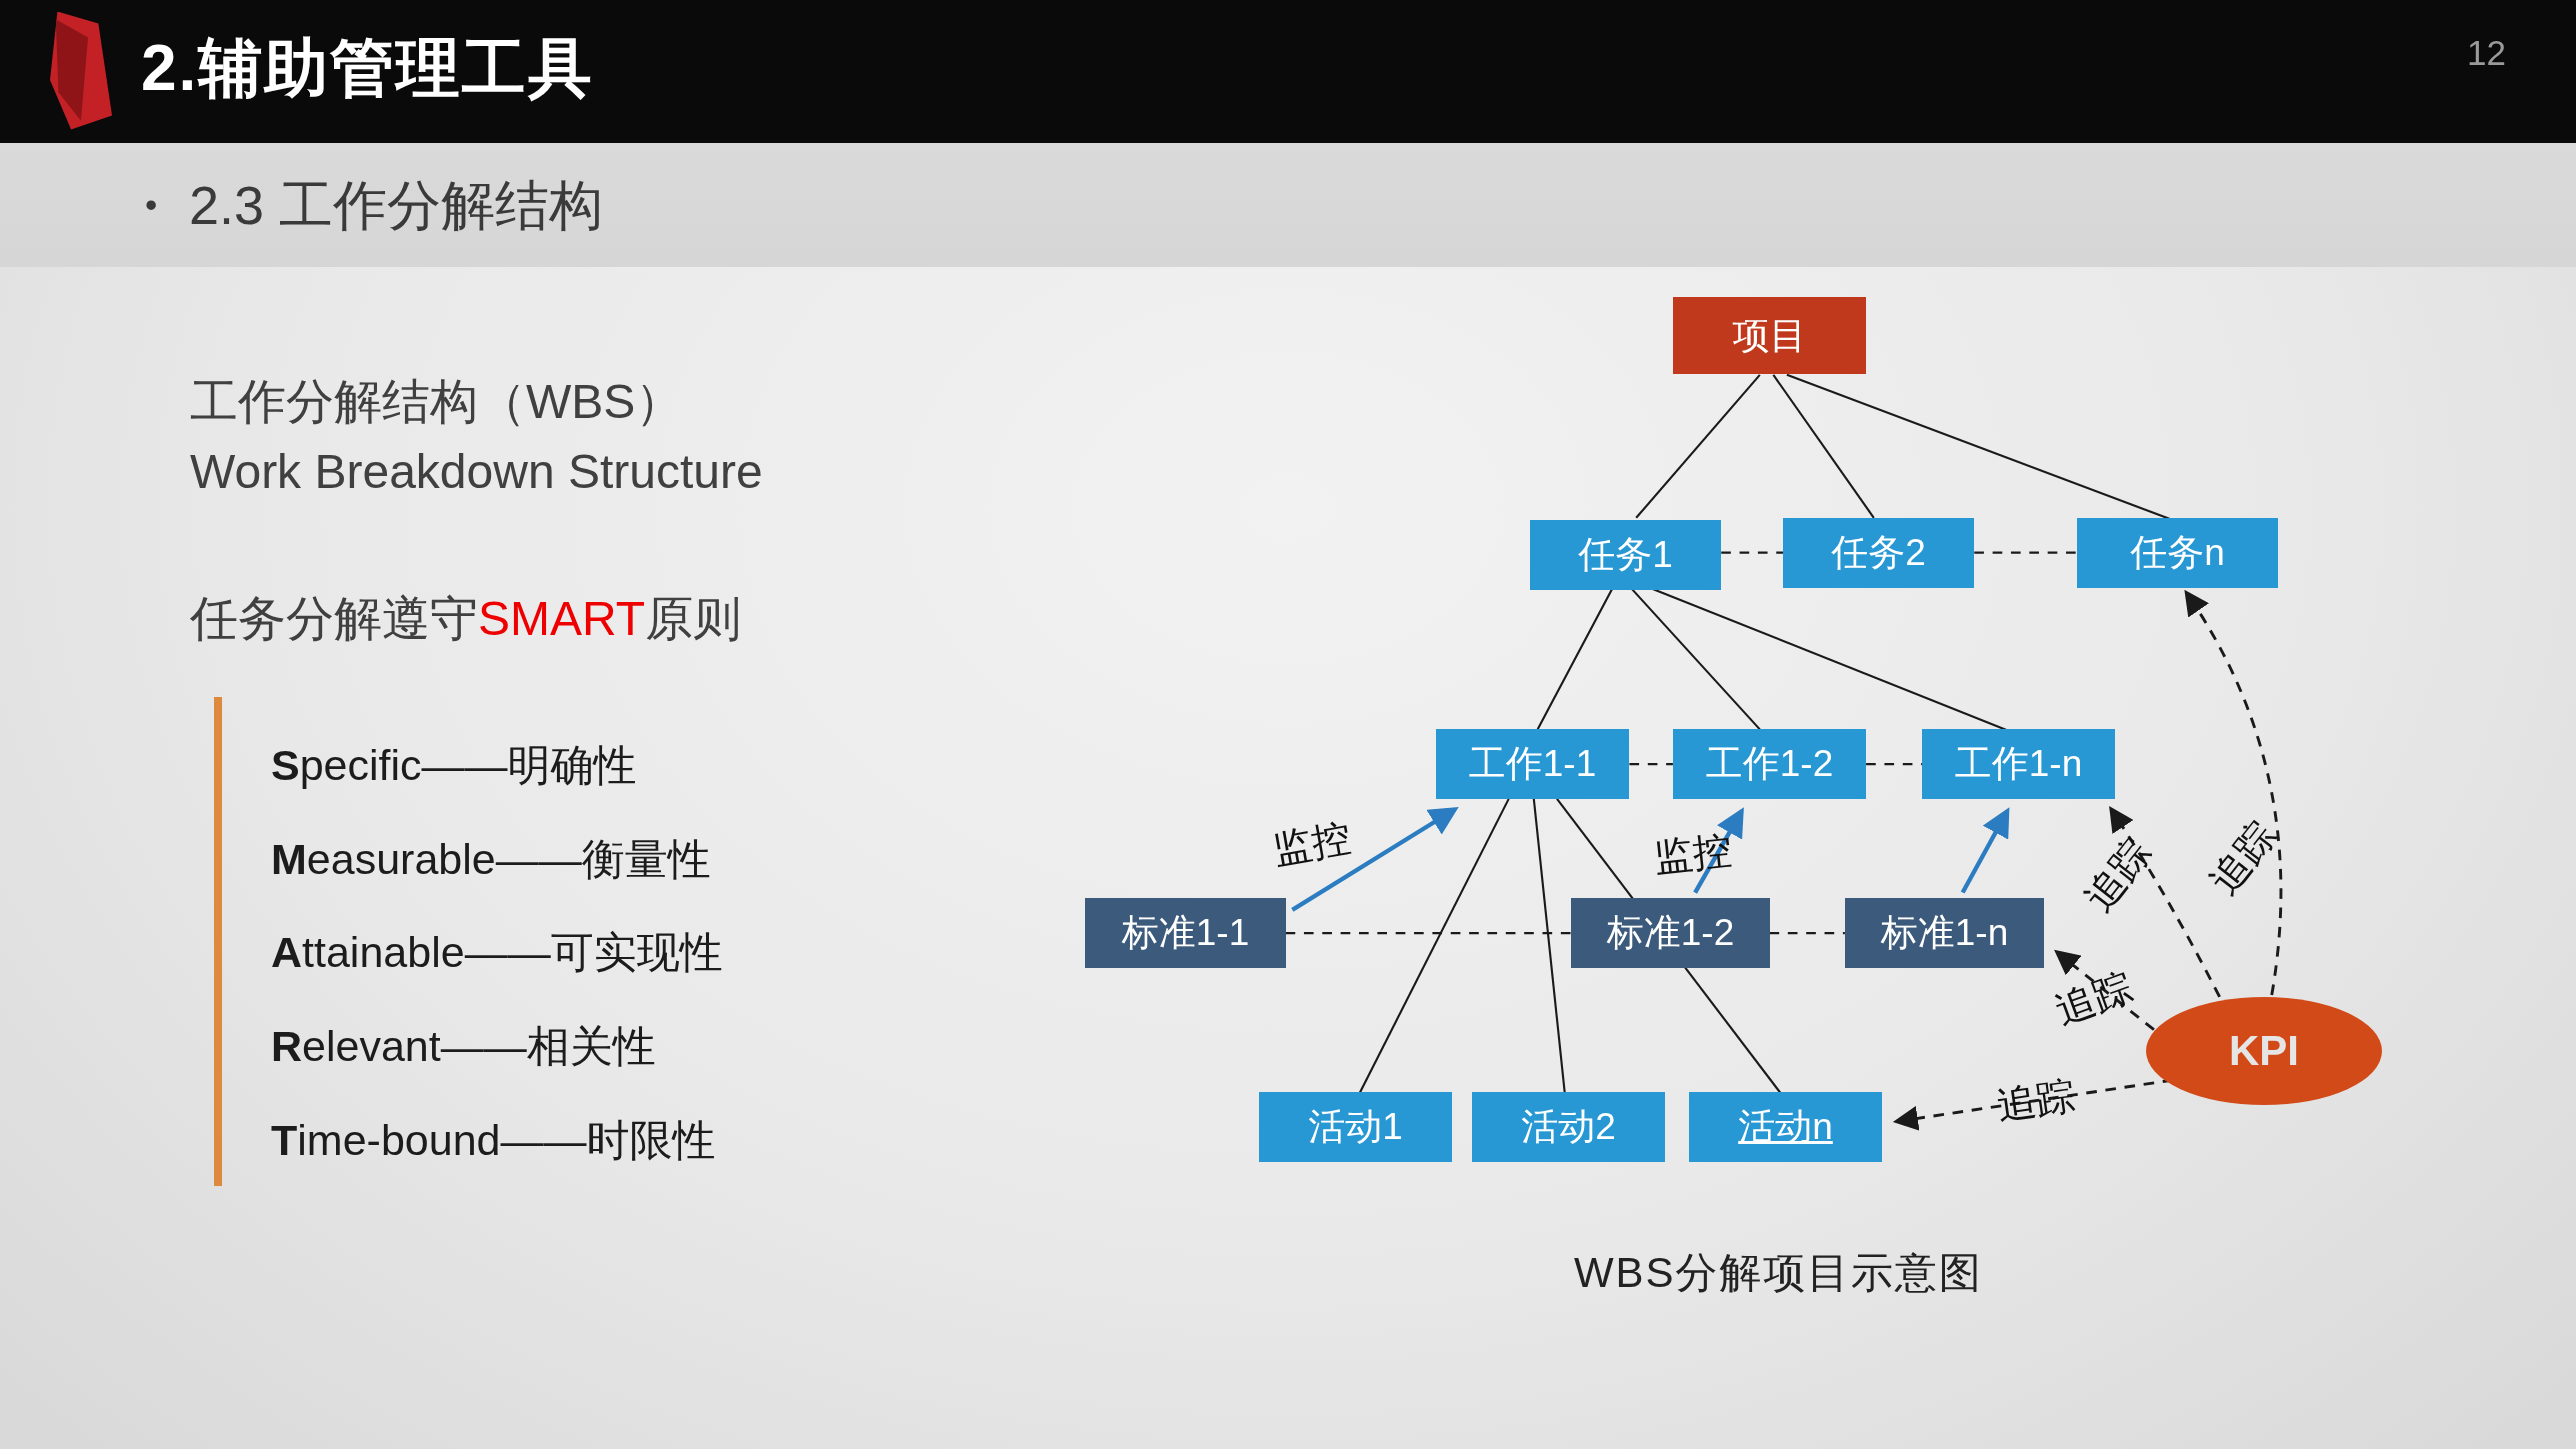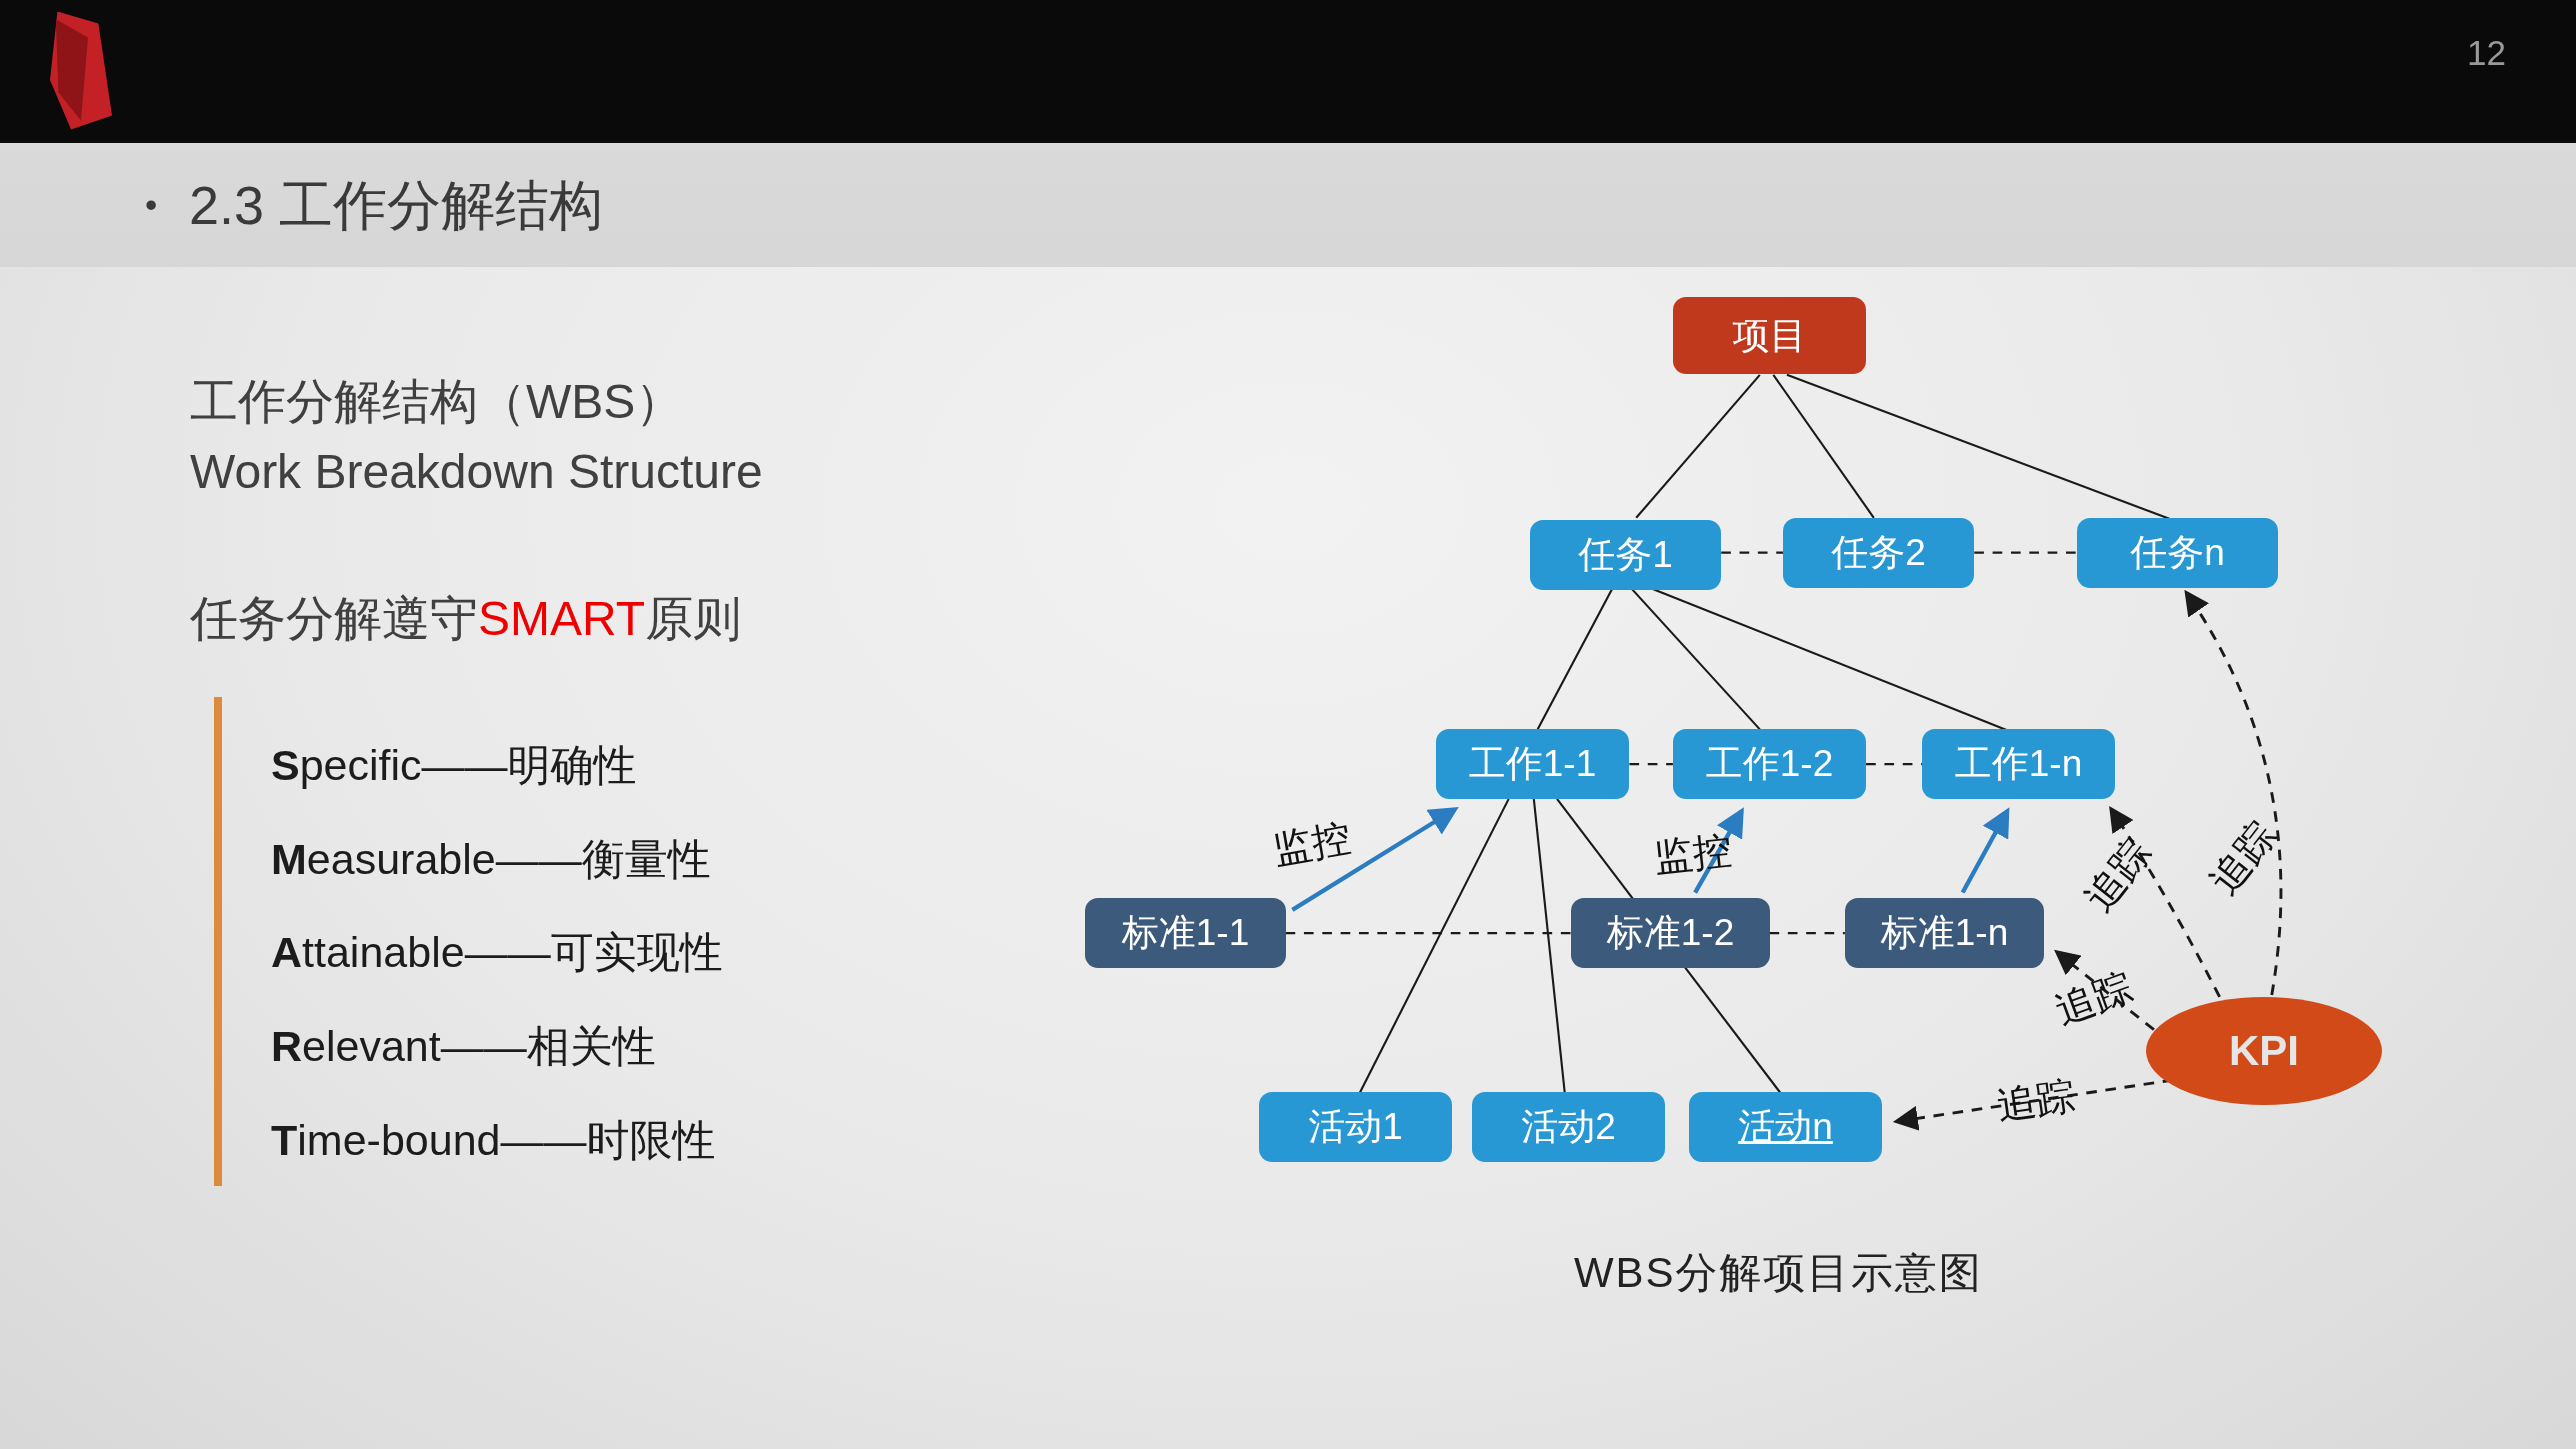--- a/index.html
+++ b/index.html
@@ -27,41 +27,42 @@
   .intro-line1{left:190px;top:370px;}
   .intro-line2{left:190px;top:444px;}
   .smart-line{left:190px;top:587px;}
   .smart-highlight{color:#ee0000;margin-top:16px;}
   .accent-bar{position:absolute;left:214px;top:697px;width:7.7px;height:489px;background:#dd8a3d;}
   .smart-item{position:absolute;left:271px;font-size:43px;color:#1c1c1c;white-space:nowrap;}
   .smart-item .lead{font-weight:bold;}
   .si-0{top:737px;} .si-1{top:831px;} .si-2{top:924px;} .si-3{top:1018px;} .si-4{top:1112px;}
   
   .node{position:absolute;display:flex;align-items:center;justify-content:center;
-    color:#ffffff;font-size:37px;white-space:nowrap;border-radius:13px;}
+    color:#ffffff;font-size:37px;white-space:nowrap;}
   .node.blue{background:#2798d4;}
   .node.dark{background:#3c5a7b;}
   .node.red{background:#c0391d;}
   .kpi-node{position:absolute;left:2146px;top:997px;width:236px;height:108px;border-radius:50%;
     background:#d24a17;color:#e5e5e5;font-size:42px;font-weight:bold;
     display:flex;align-items:center;justify-content:center;}
   .diagram-label{position:absolute;font-size:39px;color:#111111;white-space:nowrap;transform-origin:center;}
   .caption{position:absolute;left:1574px;top:1245px;font-size:42px;color:#222222;letter-spacing:1.9px;}
   svg.connectors{position:absolute;left:0;top:0;pointer-events:none;}
 </style>
 </head>
 <body>
 
 <div class="slide">
 
   <div class="header">
     <div class="ribbon">
       <div class="r1"></div>
         <div class="r2"></div>
     </div>
+    <div class="header-title">2.辅助管理工具</div>
     <div class="page-number">12</div>
   </div>
 
   <div class="subtitle-bar">
     <span class="subtitle-bullet">•</span>
     <span class="subtitle-text">2.3 工作分解结构</span>
   </div>
 
   <div class="intro-line intro-line1">工作分解结构（WBS）</div>
   <div class="intro-line intro-line2">Work Breakdown Structure</div>

